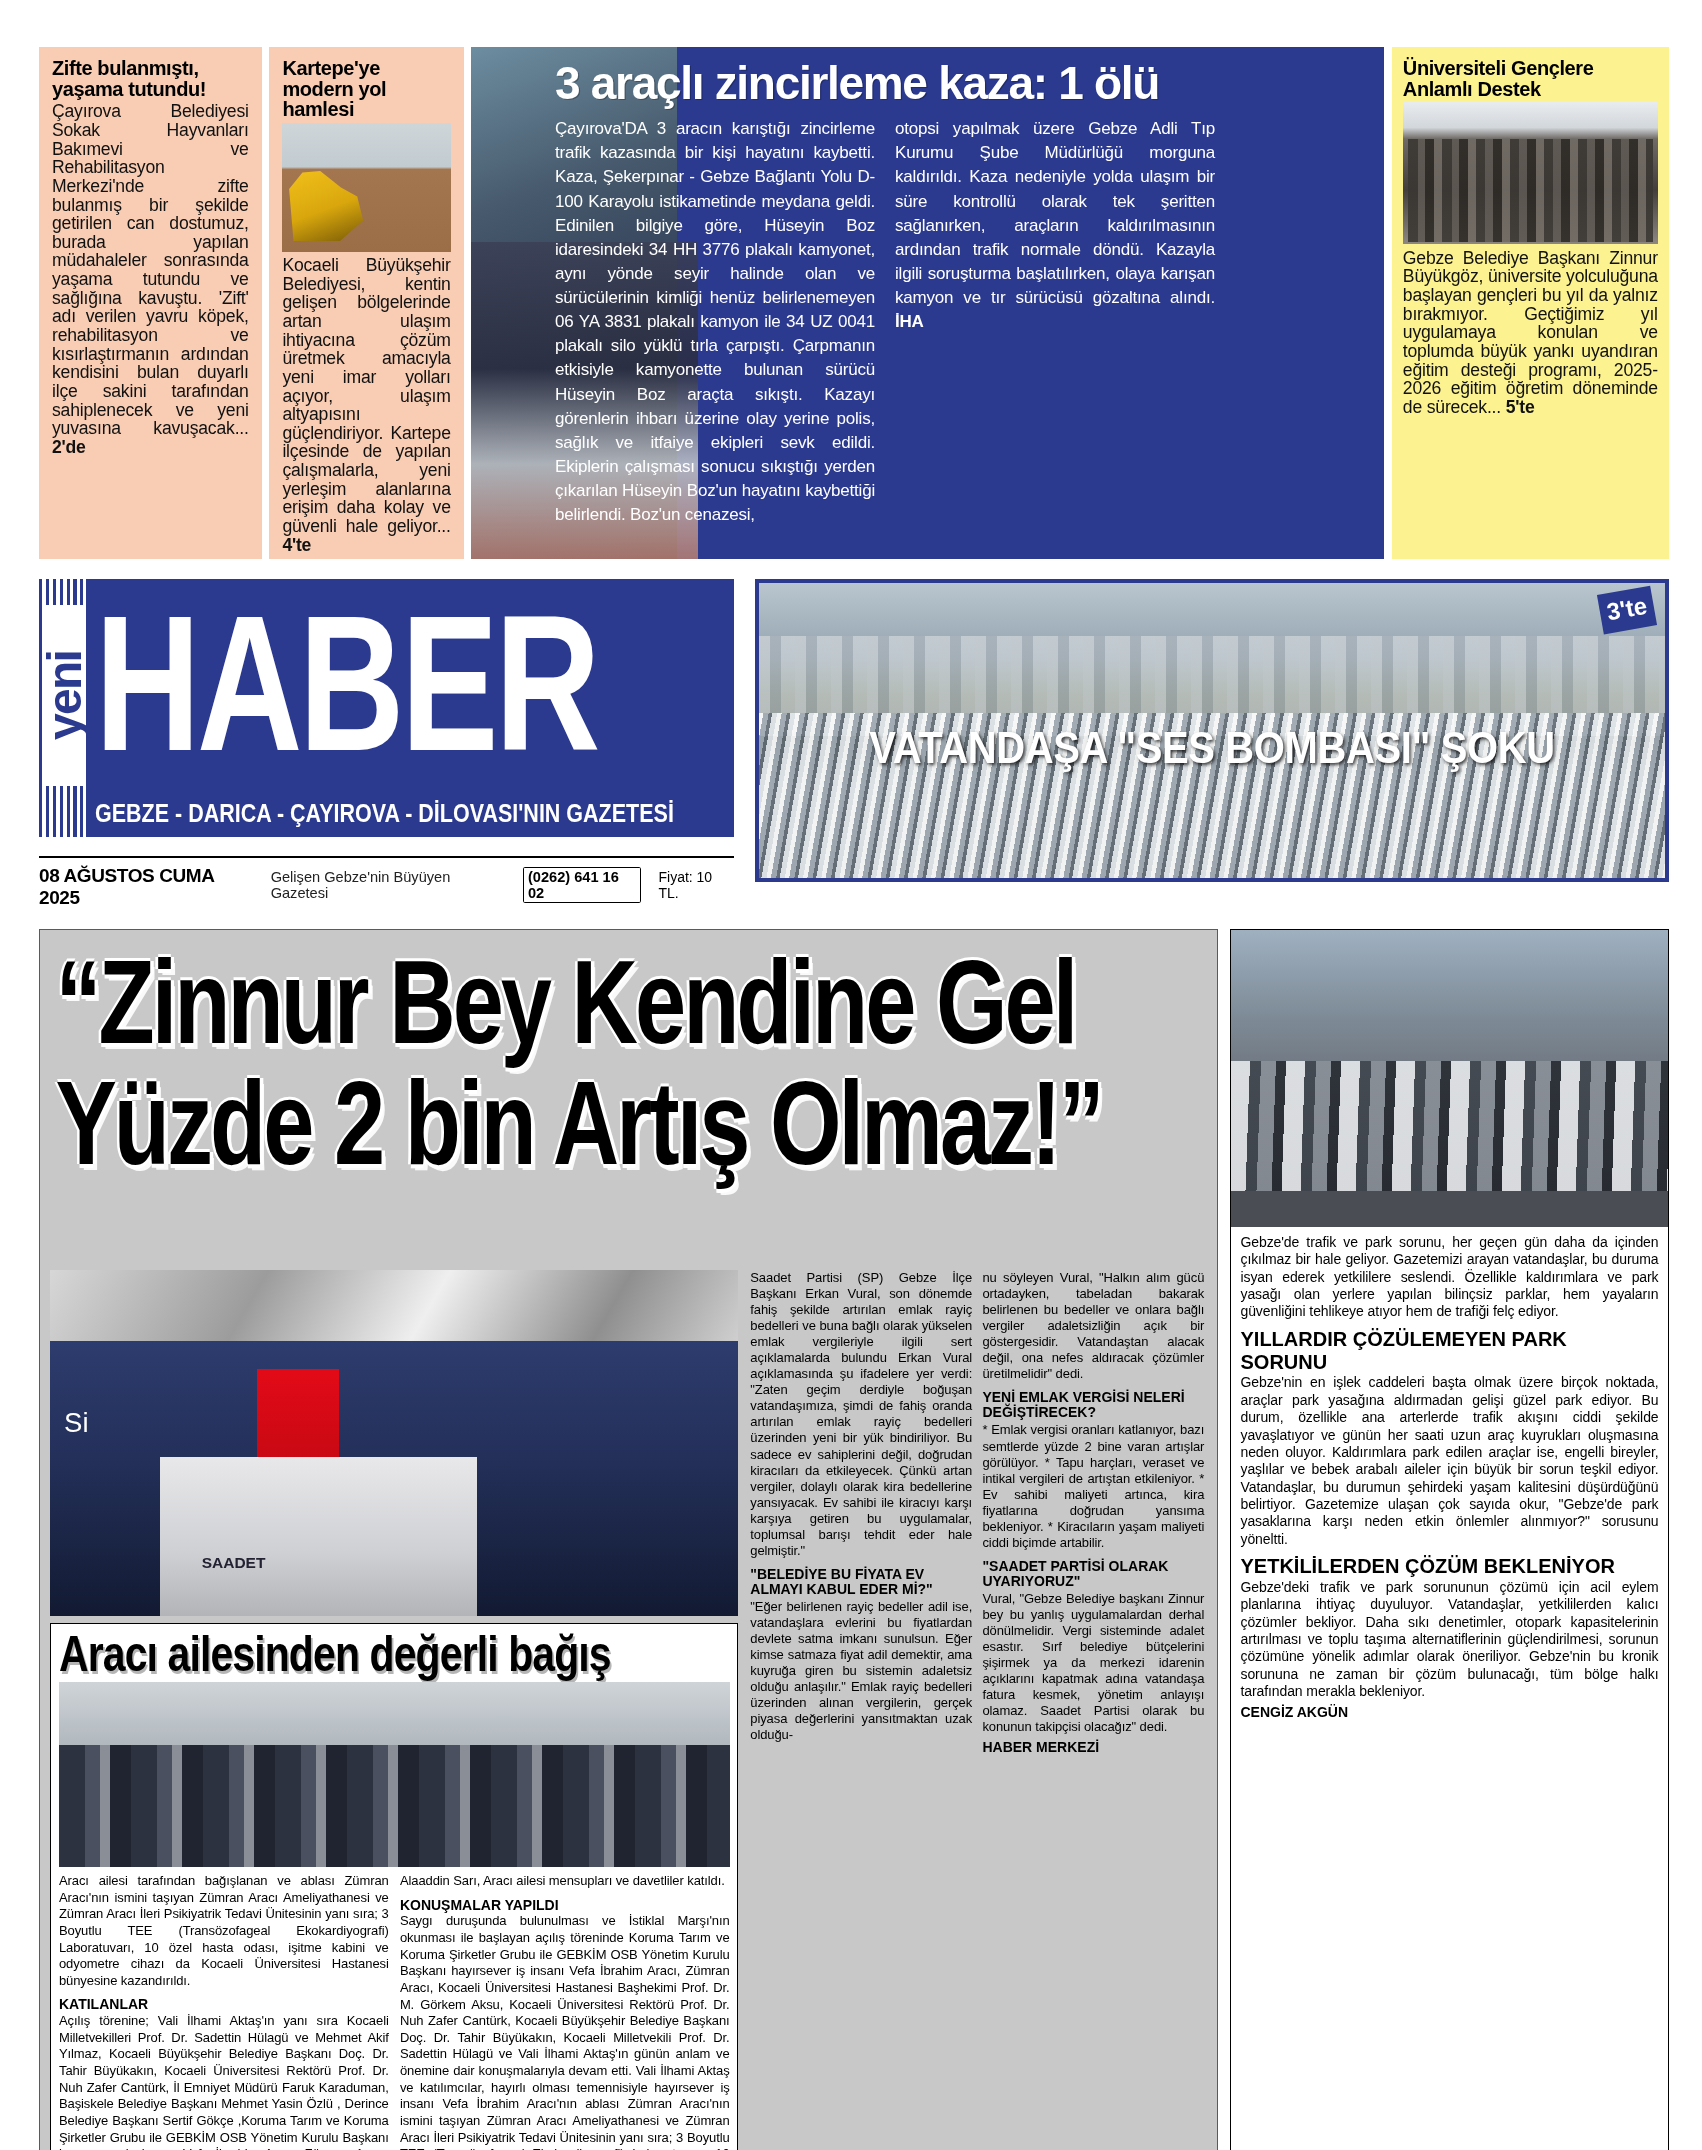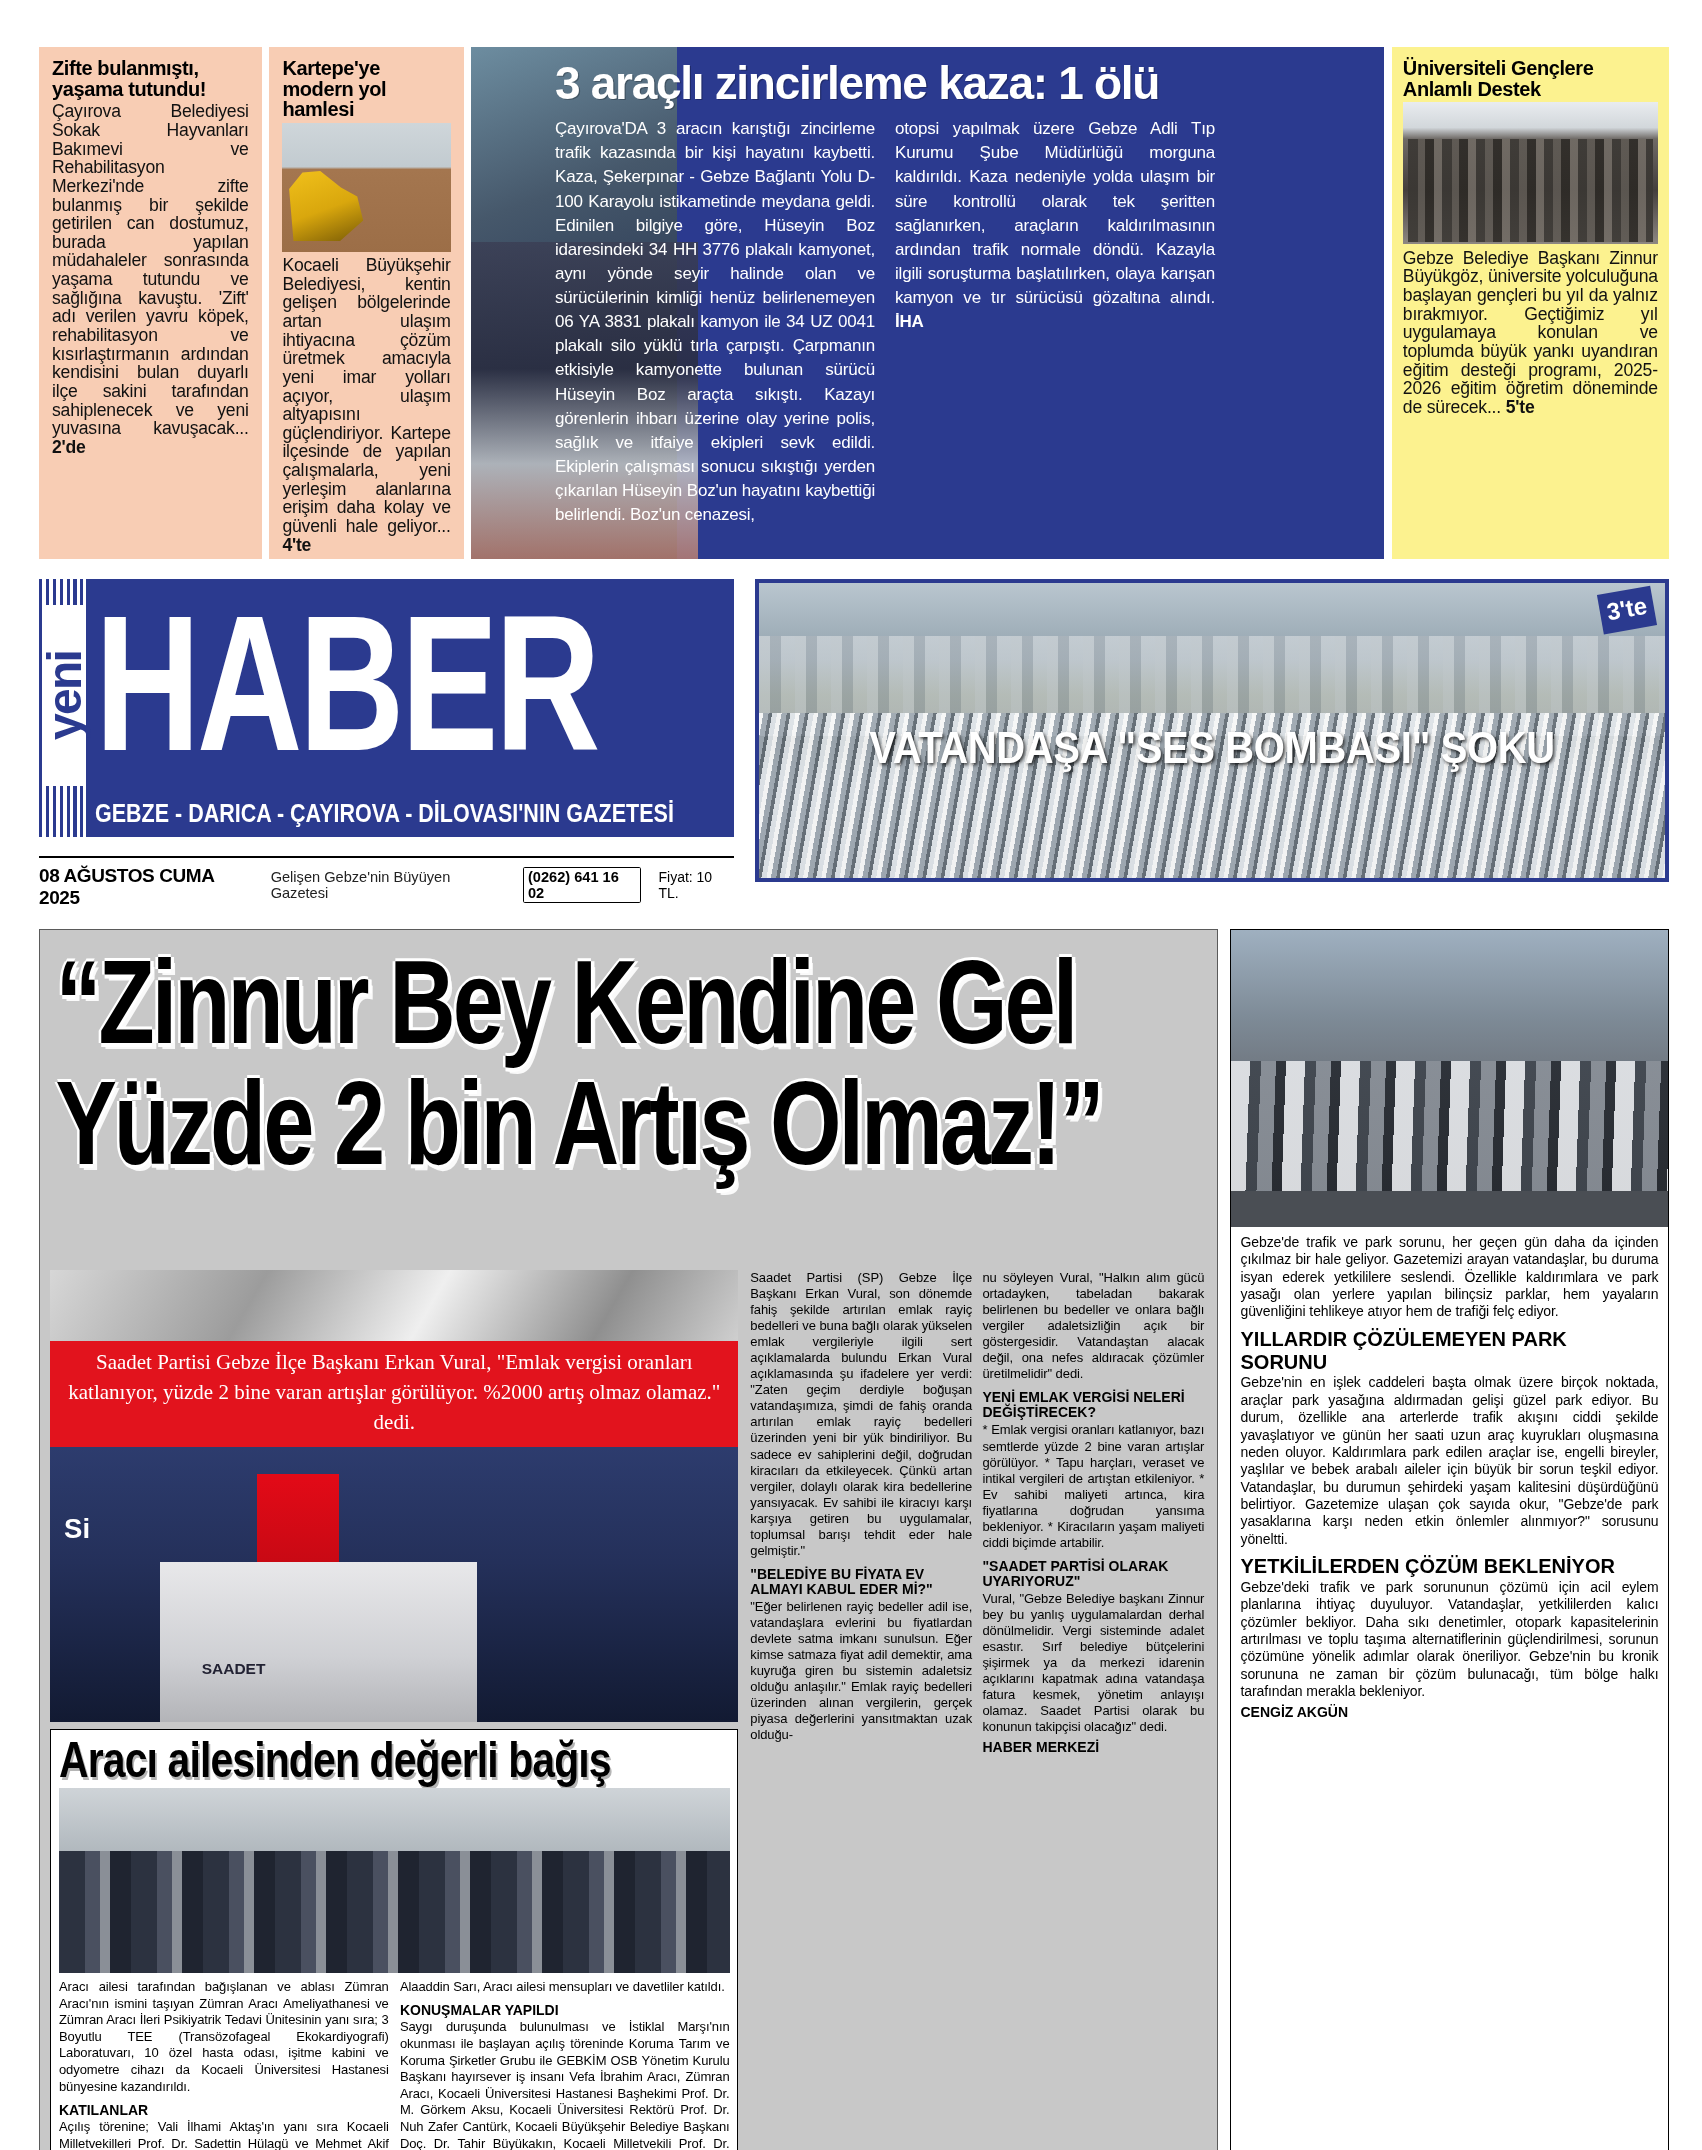--- a/index.html
+++ b/index.html
@@ -249,21 +249,21 @@
     background: linear-gradient(180deg,#e8e8ea 0%,#cfd0d4 60%,#b3b4b8 100%);
   }
   .main-photo2 .flag {
     position:absolute; left:30%; top:10%; width:12%; height:52%;
     background: linear-gradient(180deg,#e30a17 0%,#b80812 100%);
   }
   .main-photo2 .logo {
     position:absolute; left:22%; bottom:16%; color:#223; font-weight:800; font-size:15.5px;
   }
   .main-photo2 .si {
-    position:absolute; left:2%; top:24%; color:#fff; font-weight:700; font-size:27.5px;
+    position:absolute; left:2%; top:24%; color:#fff; font-weight:400; font-size:27.5px;
   }
 
   .donation-box {
     margin-top: 6.9px; border: 1.7px solid #000; background: #fff;
     padding: 6px 7.7px 6px 7.7px;
   }
   .donation-hd {
     font-weight: 800; font-size: 41px; letter-spacing: -0.9px;
     line-height: 1.0; transform: scaleY(1.22); transform-origin: left top;
     margin-bottom: 11.2px;
@@ -393,21 +393,20 @@
   <div class="main-block">
     <div class="main-hd">
       <div class="main-hd-line">“Zinnur Bey Kendine Gel</div>
       <div class="main-hd-line l2">Yüzde 2 bin Artış Olmaz!”</div>
     </div>
 
     <div class="main-cols">
 
       <div class="main-left">
         <div class="main-photo"></div>
-        <div class="main-redquote">Saadet Partisi Gebze İlçe Başkanı Erkan Vural, "Emlak vergisi oranları katlanıyor, yüzde 2 bine varan artışlar görülüyor. %2000 artış olmaz olamaz." dedi.</div>
         <div class="main-photo2">
           <div class="flag"></div>
           <div class="podium"></div>
           <div class="si">Si</div>
           <div class="logo">SAADET</div>
         </div>
 
         <div class="donation-box">
           <div class="donation-hd">Aracı ailesinden değerli bağış</div>
           <div class="donation-photo"></div>

